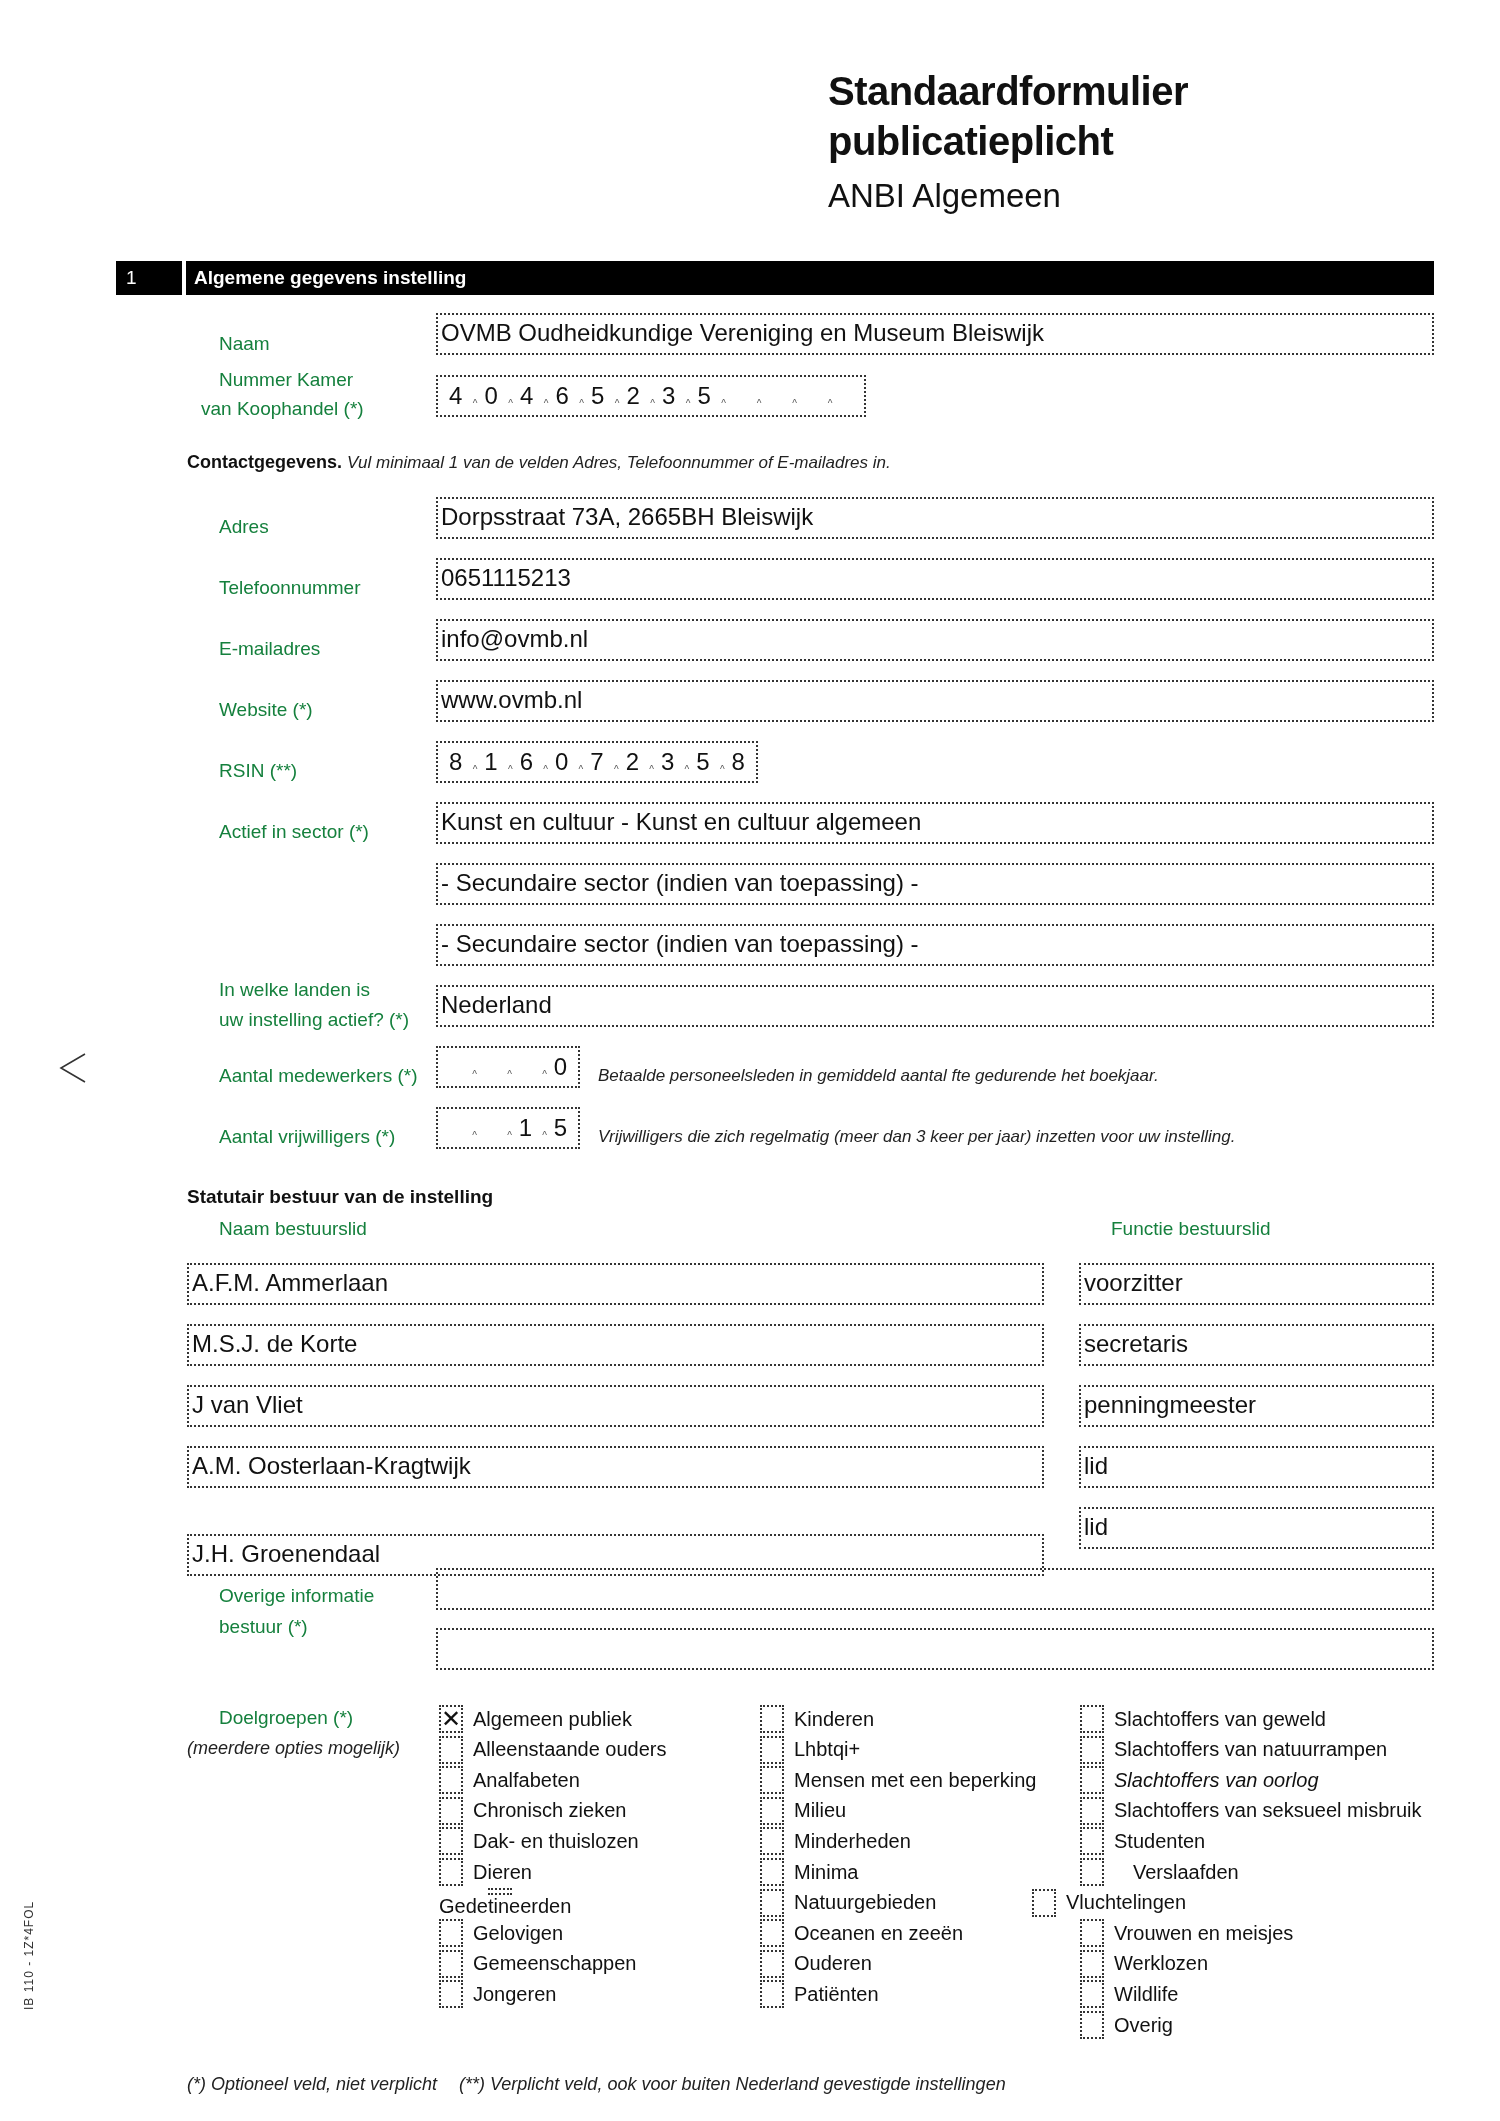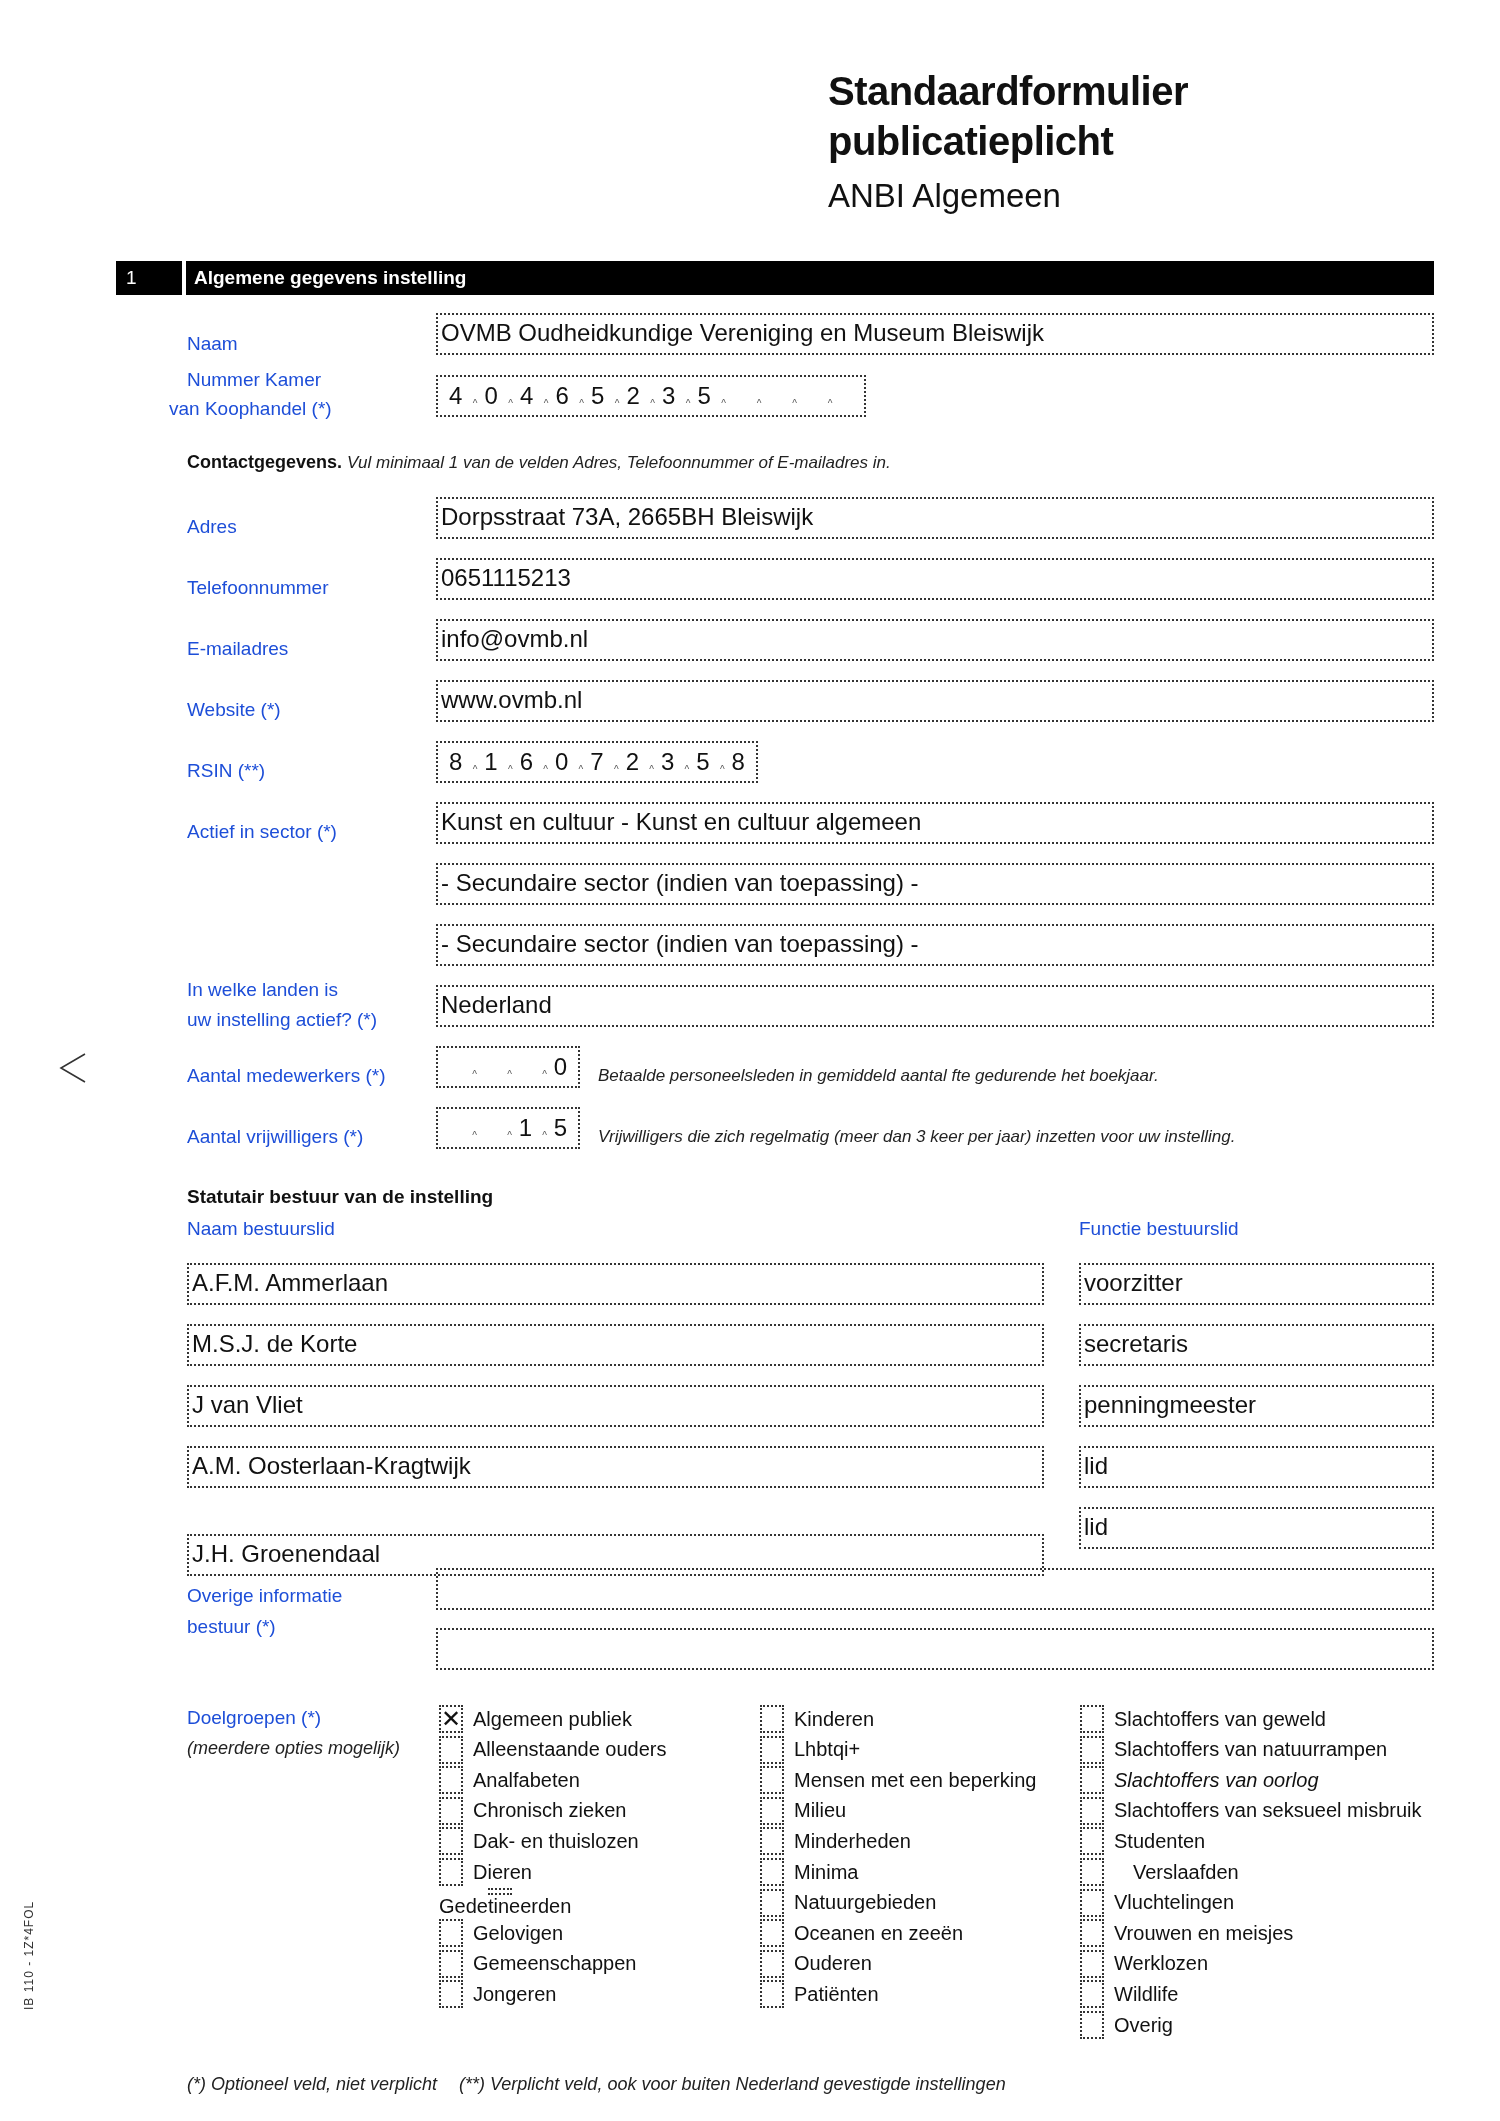--- a/index.html
+++ b/index.html
@@ -6,21 +6,21 @@
   body { width: 1500px; height: 2121px; position: relative; overflow: hidden;
          font-family: "Liberation Sans", sans-serif; color: #111; }
   .abs { position: absolute; }
   .title1 { left: 828px; top: 66px; font-size: 40px; font-weight: bold; letter-spacing: -0.5px; line-height: 50px; }
   .title2 { left: 828px; top: 116px; font-size: 40px; font-weight: bold; letter-spacing: -0.5px; line-height: 50px; }
   .title3 { left: 828px; top: 168px; font-size: 33px; line-height: 42px; margin-top: 7px; }
   .secbar { left: 116px; top: 261px; width: 1318px; height: 34px; background: #000; }
   .secnum { position: absolute; left: 0; top: 0; width: 64px; height: 34px; color: #fff; font-size: 19px; line-height: 34px; padding-left: 10px; box-sizing: border-box; }
   .secdiv { position: absolute; left: 66px; top: 0; width: 4px; height: 34px; background: #fff; }
   .sectitle { position: absolute; left: 78px; top: 0; height: 34px; line-height: 34px; color: #fff; font-size: 19px; font-weight: bold; }
-  .lbl { font-size: 19px; color: #1d4ed8; line-height: 30px; }
+  .lbl { font-size: 19px; color: #15803d; line-height: 30px; margin-left: 32px; }
   .note { font-size: 17px; font-style: italic; color: #222; }
   .field { border: 2px dotted #333; box-sizing: border-box; height: 42px; font-size: 24px; line-height: 36px; padding-left: 3px; white-space: nowrap; overflow: hidden; }
   .digits { border: 2px dotted #333; box-sizing: border-box; height: 42px; display: flex; }
   .digit { width: 35.5px; height: 38px; font-size: 24px; line-height: 38px; text-align: center; position: relative; }
   .digit:not(:last-child)::after { content: "^"; position: absolute; right: -4px; bottom: -8px; font-size: 10px; color: #555; }
   .chk-row { position: absolute; height: 30px; display: flex; align-items: center; }
   .chkbox { width: 24px; height: 28px; border: 2px dotted #333; box-sizing: border-box; font-size: 24px; line-height: 24px; text-align: center; margin-right: 10px; }
   .chklbl { font-size: 20px; color: #111; }
   .sidecode { left: 22px; top: 2010px; transform: rotate(-90deg); transform-origin: left top; font-size: 12px; letter-spacing: 1px; color: #333; }
   .chevron { left: 58px; top: 1052px; width: 30px; height: 32px; }
@@ -236,21 +236,21 @@
       <span class="chklbl">Slachtoffers van seksueel misbruik</span>
     </div>
     <div class="chk-row" style="left: 1080px; top: 1826.4px;">
       <div class="chkbox"></div>
       <span class="chklbl">Studenten</span>
     </div>
     <div class="chk-row" style="left: 1080px; top: 1857px; gap: 19px;">
       <div class="chkbox"></div>
       <span class="chklbl">Verslaafden</span>
     </div>
-    <div class="chk-row" style="left: 1080px; top: 1887.6px;">
+    <div class="chk-row" style="left: 1032px; top: 1887.6px;">
       <div class="chkbox"></div>
       <span class="chklbl">Vluchtelingen</span>
     </div>
     <div class="chk-row" style="left: 1080px; top: 1918.2px;">
       <div class="chkbox"></div>
       <span class="chklbl">Vrouwen en meisjes</span>
     </div>
     <div class="chk-row" style="left: 1080px; top: 1948.8px;">
       <div class="chkbox"></div>
       <span class="chklbl">Werklozen</span>

